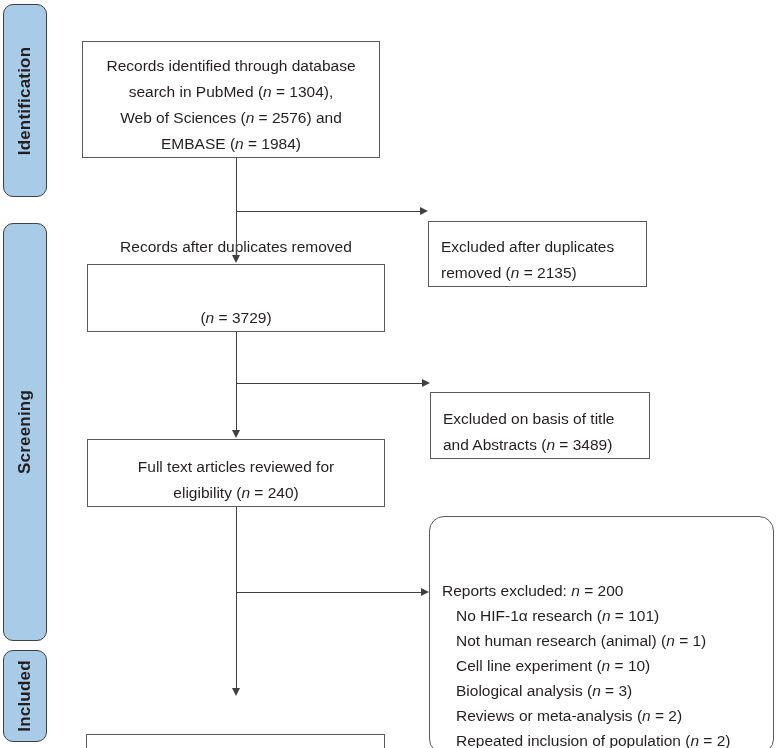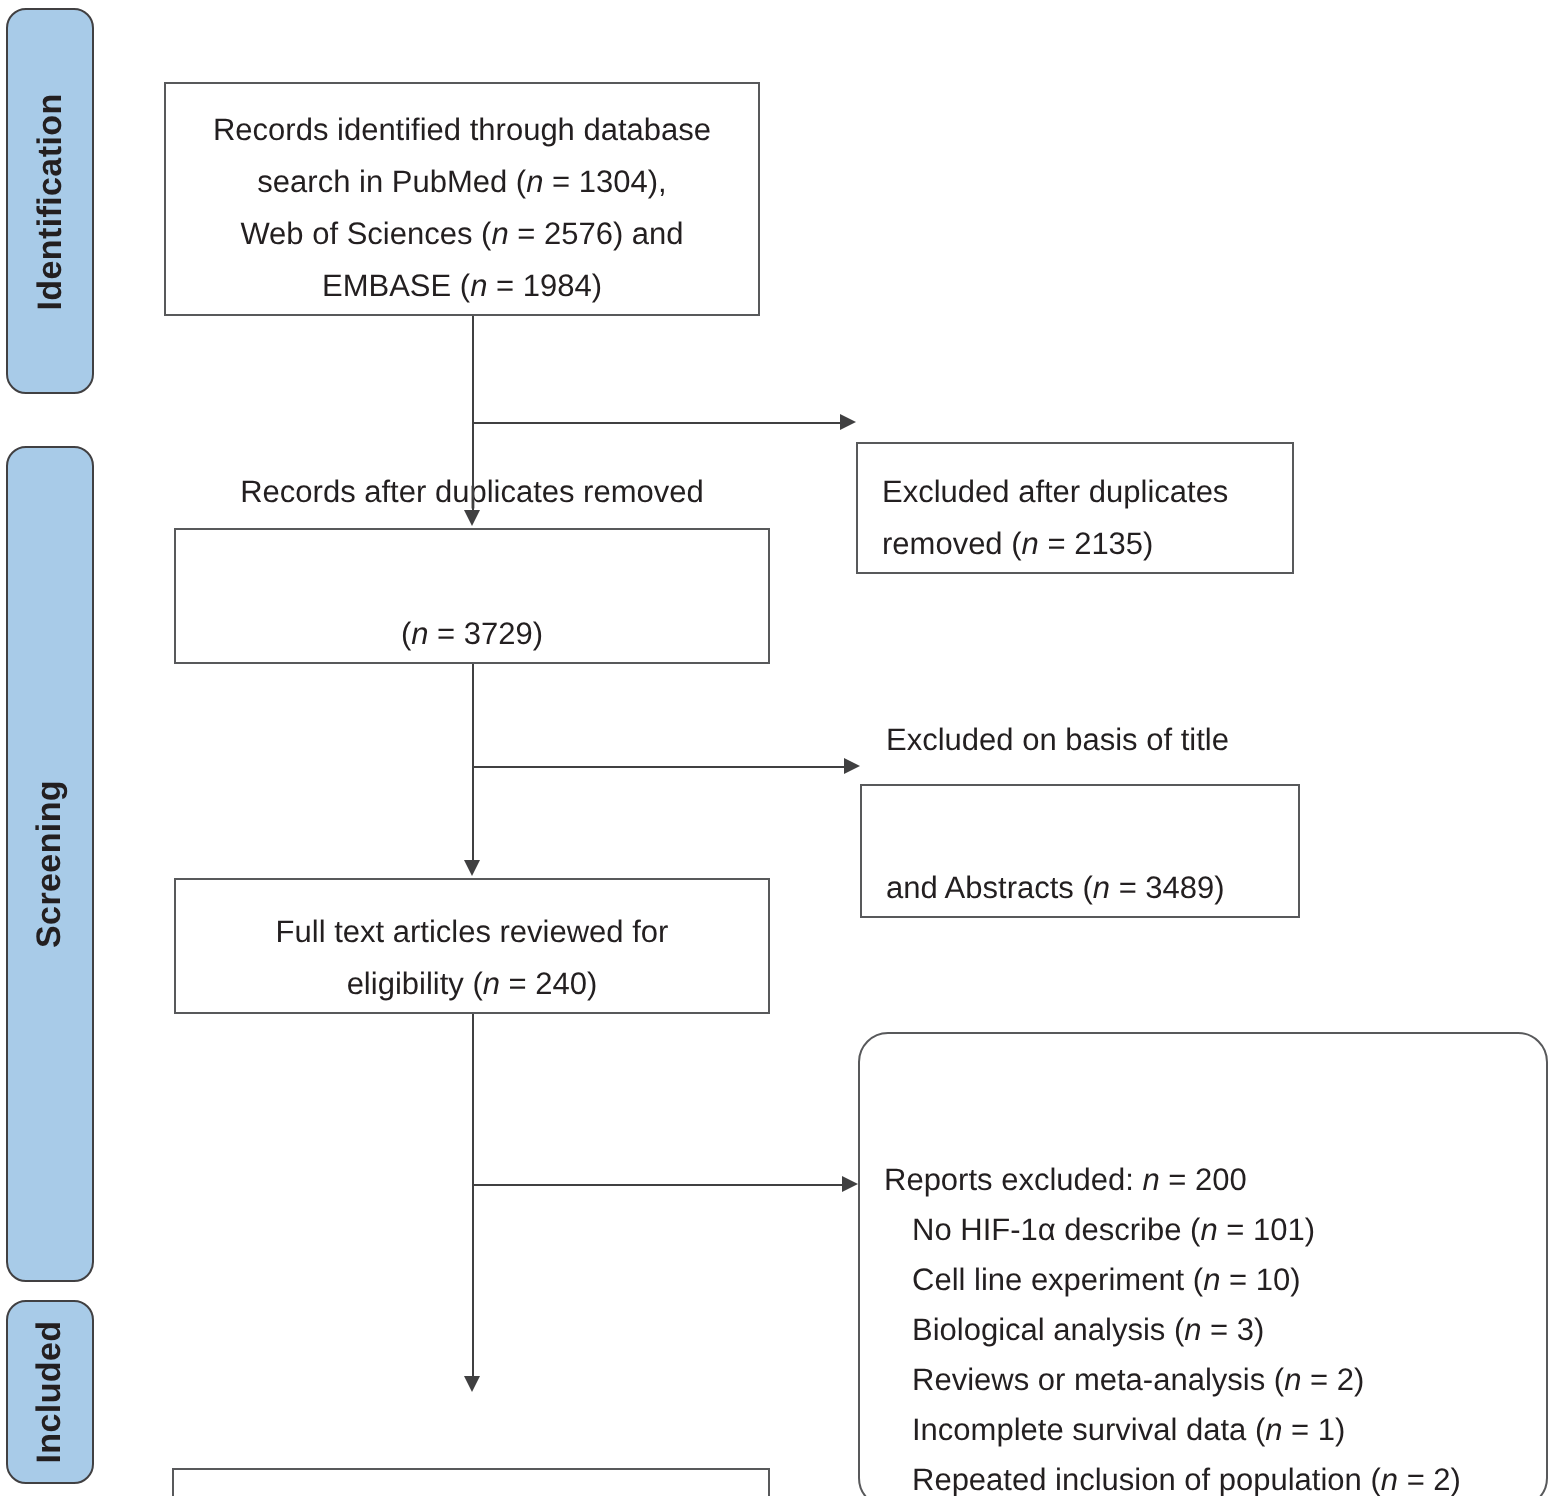--- a/index.html
+++ b/index.html
@@ -91,37 +91,37 @@
   <div class="box left" style="left:428px; top:177px; width:219px; height:66px;">
     <div><span>Excluded after duplicates</span></div>
     <div><span>removed (</span><i>n</i><span> = 2135)</span></div>
   </div>
 
   <div class="box center" style="left:87px; top:264px; width:298px; height:68px;gap:45px;">
     <div><span>Records after duplicates removed</span></div>
     <div><span>(</span><i>n</i><span> = 3729)</span></div>
   </div>
 
-  <div class="box left" style="left:430px; top:348px; width:220px; height:67px;gap:48px;">
+  <div class="box left" style="left:430px; top:348px; width:220px; height:67px;">
     <div><span>Excluded on basis of title</span></div>
     <div><span>and Abstracts (</span><i>n</i><span> = 3489)</span></div>
   </div>
 
   <div class="box center" style="left:87px; top:439px; width:298px; height:68px;">
     <div><span>Full text articles reviewed for</span></div>
     <div><span>eligibility (</span><i>n</i><span> = 240)</span></div>
   </div>
 
   <div class="box left reports" style="left:429px; top:472px; width:345px; height:238px;">
     <div><span>Reports excluded: </span><i>n</i><span> = 200</span></div>
-    <div class="indent"><span>No HIF-1α describe (</span><i>n</i><span> = 101)</span></div>
+    <div class="indent"><span>No HIF-1α research (</span><i>n</i><span> = 101)</span></div>
+    <div class="indent"><span>Not human research (animal) (</span><i>n</i><span> = 1)</span></div>
     <div class="indent"><span>Cell line experiment (</span><i>n</i><span> = 10)</span></div>
     <div class="indent"><span>Biological analysis (</span><i>n</i><span> = 3)</span></div>
     <div class="indent"><span>Reviews or meta-analysis (</span><i>n</i><span> = 2)</span></div>
-    <div class="indent"><span>Incomplete survival data (</span><i>n</i><span> = 1)</span></div>
     <div class="indent"><span>Repeated inclusion of population (</span><i>n</i><span> = 2)</span></div>
   </div>
 
   <div class="box center" style="left:86px; top:697px; width:299px; height:43px;margin-top:37px;">
     <div><span>Studies included (</span><i>n</i><span> = 40)</span></div>
   </div>
 
   <div class="vline" style="left:236px; top:158px; height:98px;"></div>
   <div class="arrow-down" style="left:232px; top:255px;"></div>
 

